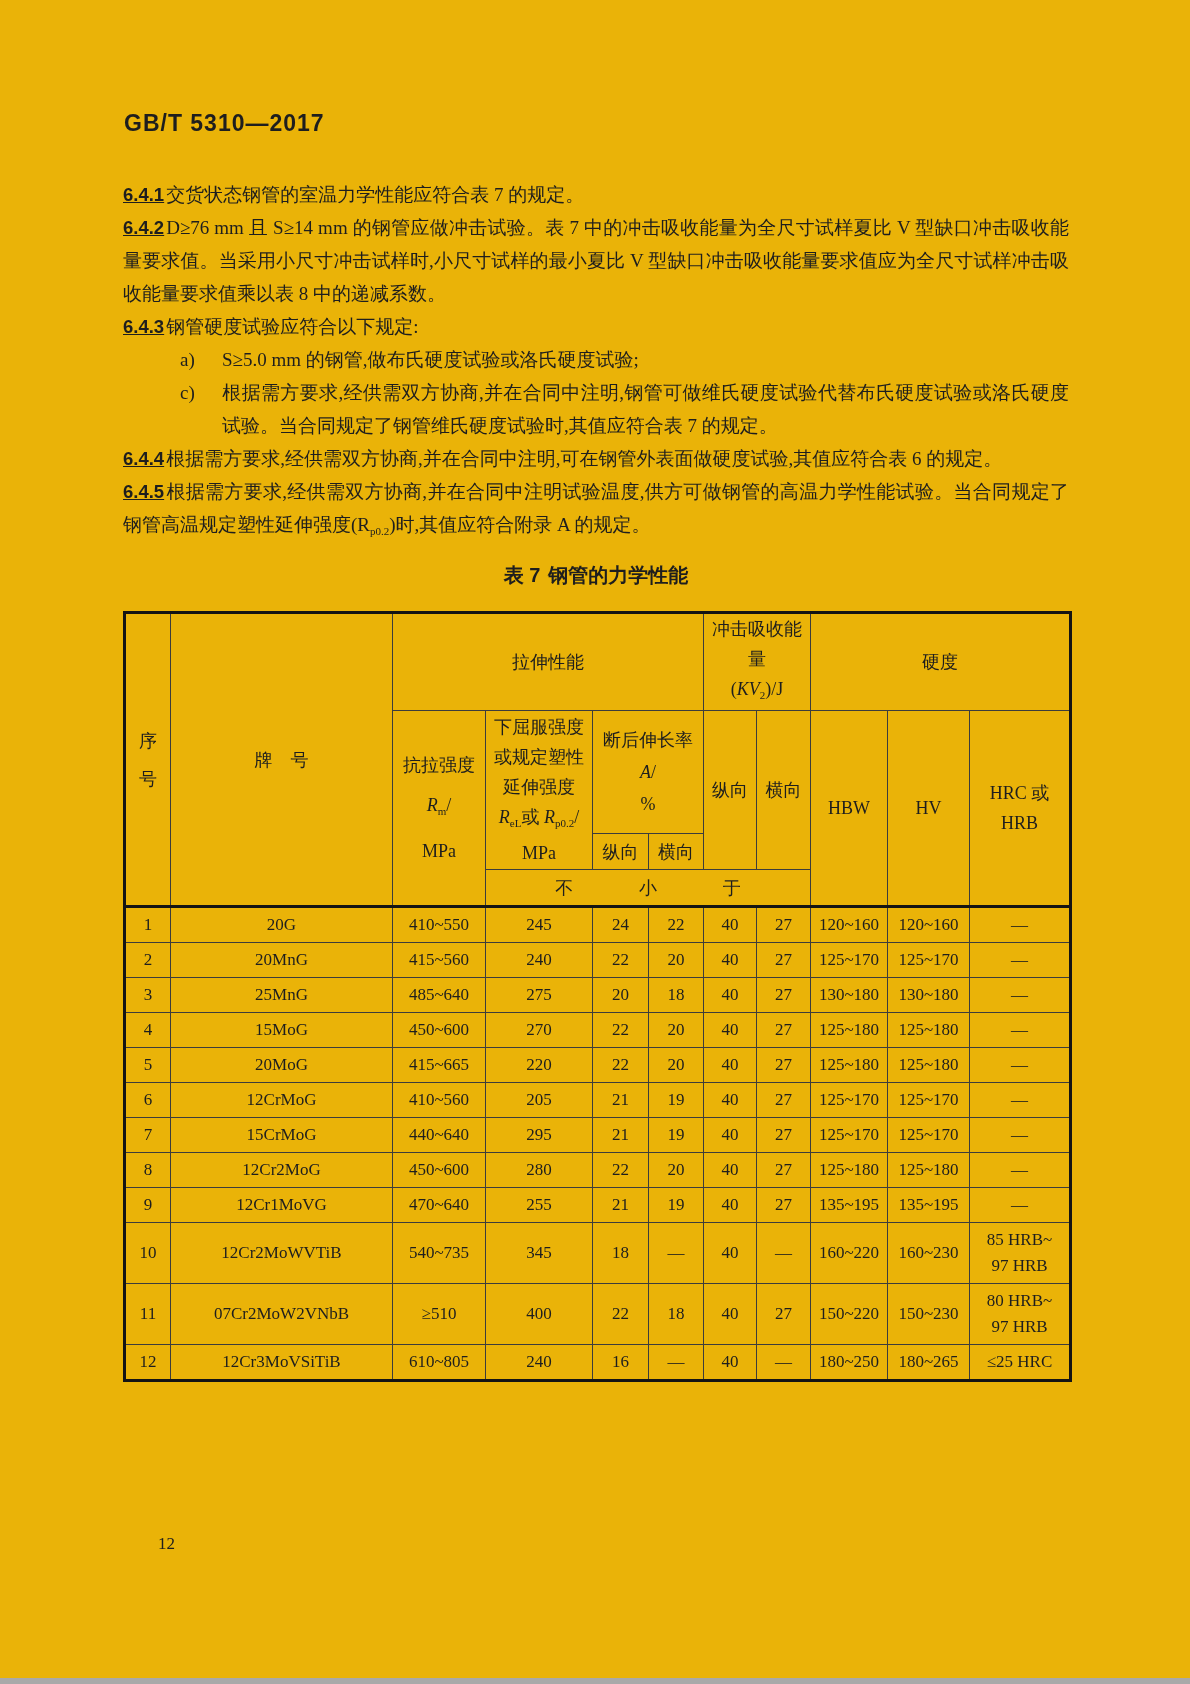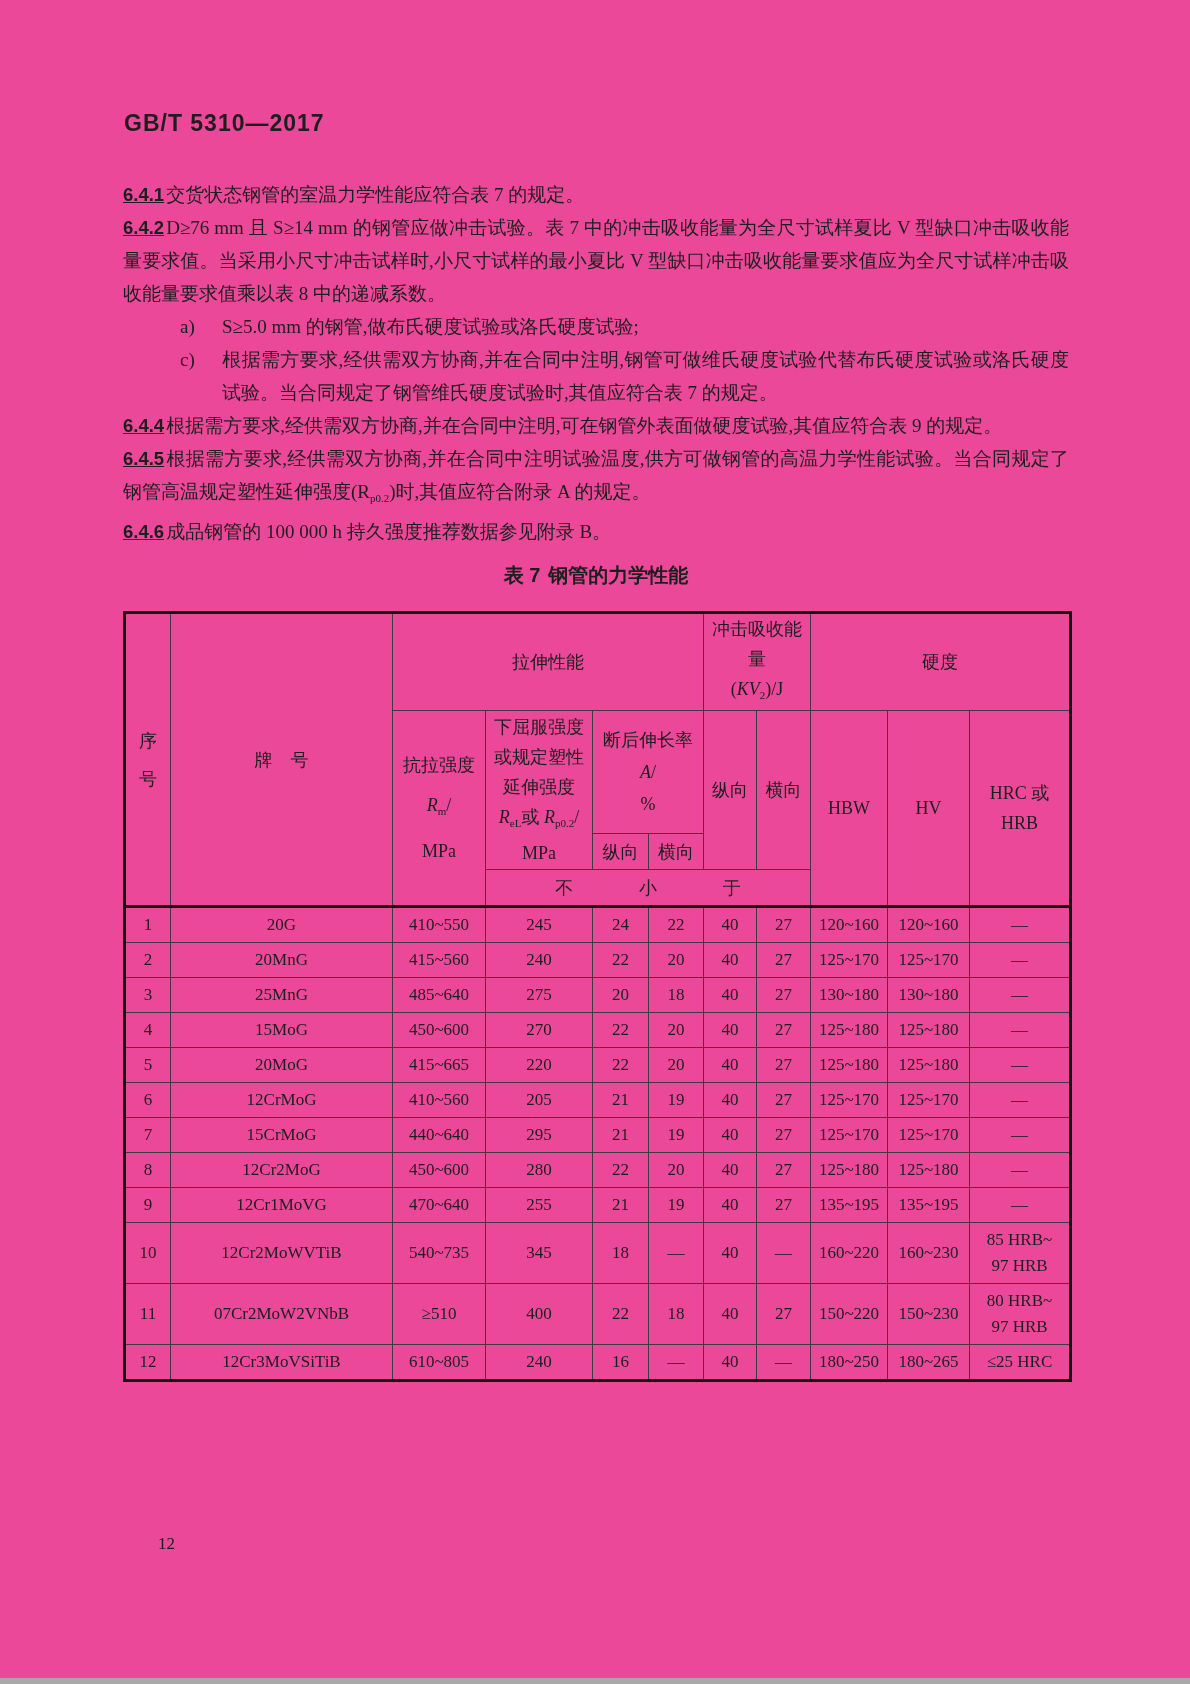--- a/index.html
+++ b/index.html
@@ -1,17 +1,17 @@
 <!DOCTYPE html>
 <html><head>
 <meta charset="utf-8">
 <style>
   html,body{margin:0;padding:0;background:#e8e8e8;}
   .page{
-    position:relative; width:1190px; height:1684px; background:#ec4899;
+    position:relative; width:1190px; height:1684px; background:#eab308;
     font-family:"Liberation Serif","DejaVu Serif",serif; color:#1e1e1e;
     overflow:hidden; margin:0 auto;
   }
   .hei{font-family:"Liberation Sans","DejaVu Sans",sans-serif; font-weight:700;}
   .doc-number{position:absolute; top:110px; left:124px; font-size:23px; letter-spacing:1px;}
   .content{position:absolute; left:123px; top:178px; width:946px;}
   .sec-heading{font-size:20px; margin:0 0 16px 0;}
   .sec-heading .num{margin-right:22px;}
   .body-text{font-size:19px; line-height:33px; text-align:justify;}
   .body-text p{margin:0;}
@@ -48,27 +48,27 @@
 <div class="page">
 
   <div class="doc-number hei">GB/T 5310—2017</div>
 
   <div class="content">
 
 
     <div class="body-text">
       <p><span class="num hei">6.4.1</span><span>交货状态钢管的室温力学性能应符合表 7 的规定。</span></p>
       <p><span class="num hei">6.4.2</span><span>D≥76 mm 且 S≥14 mm 的钢管应做冲击试验。表 7 中的冲击吸收能量为全尺寸试样夏比 V 型缺口冲击吸收能量要求值。当采用小尺寸冲击试样时,小尺寸试样的最小夏比 V 型缺口冲击吸收能量要求值应为全尺寸试样冲击吸收能量要求值乘以表 8 中的递减系数。</span></p>
+      <p><span class="num hei">6.4.3</span><span>钢管硬度试验应符合以下规定:</span></p>
 
       <div class="list-item"><span class="item-label">a)</span><span>S≥5.0 mm 的钢管,做布氏硬度试验或洛氏硬度试验;</span></div>
       <div class="list-item"><span class="item-label">c)</span><span>根据需方要求,经供需双方协商,并在合同中注明,钢管可做维氏硬度试验代替布氏硬度试验或洛氏硬度试验。当合同规定了钢管维氏硬度试验时,其值应符合表 7 的规定。</span></div>
 
-      <p><span class="num hei">6.4.4</span><span>根据需方要求,经供需双方协商,并在合同中注明,可在钢管外表面做硬度试验,其值应符合表 9 的规定。</span></p>
+      <p><span class="num hei">6.4.4</span><span>根据需方要求,经供需双方协商,并在合同中注明,可在钢管外表面做硬度试验,其值应符合表 6 的规定。</span></p>
       <p><span class="num hei">6.4.5</span><span><span>根据需方要求,经供需双方协商,并在合同中注明试验温度,供方可做钢管的高温力学性能试验。当合同规定了钢管高温规定塑性延伸强度(R</span><sub class="small">p0.2</sub><span>)时,其值应符合附录 A 的规定。</span></span></p>
-      <p><span class="num hei">6.4.6</span><span>成品钢管的 100 000 h 持久强度推荐数据参见附录 B。</span></p>
     </div>
 
     <div class="tbl-caption hei"><span class="cap-no">表 7</span><span>钢管的力学性能</span></div>
 
     <table class="props">
       <colgroup>
         <col style="width:46px">
           <col style="width:222px">
           <col style="width:93px">
           <col style="width:107px">

